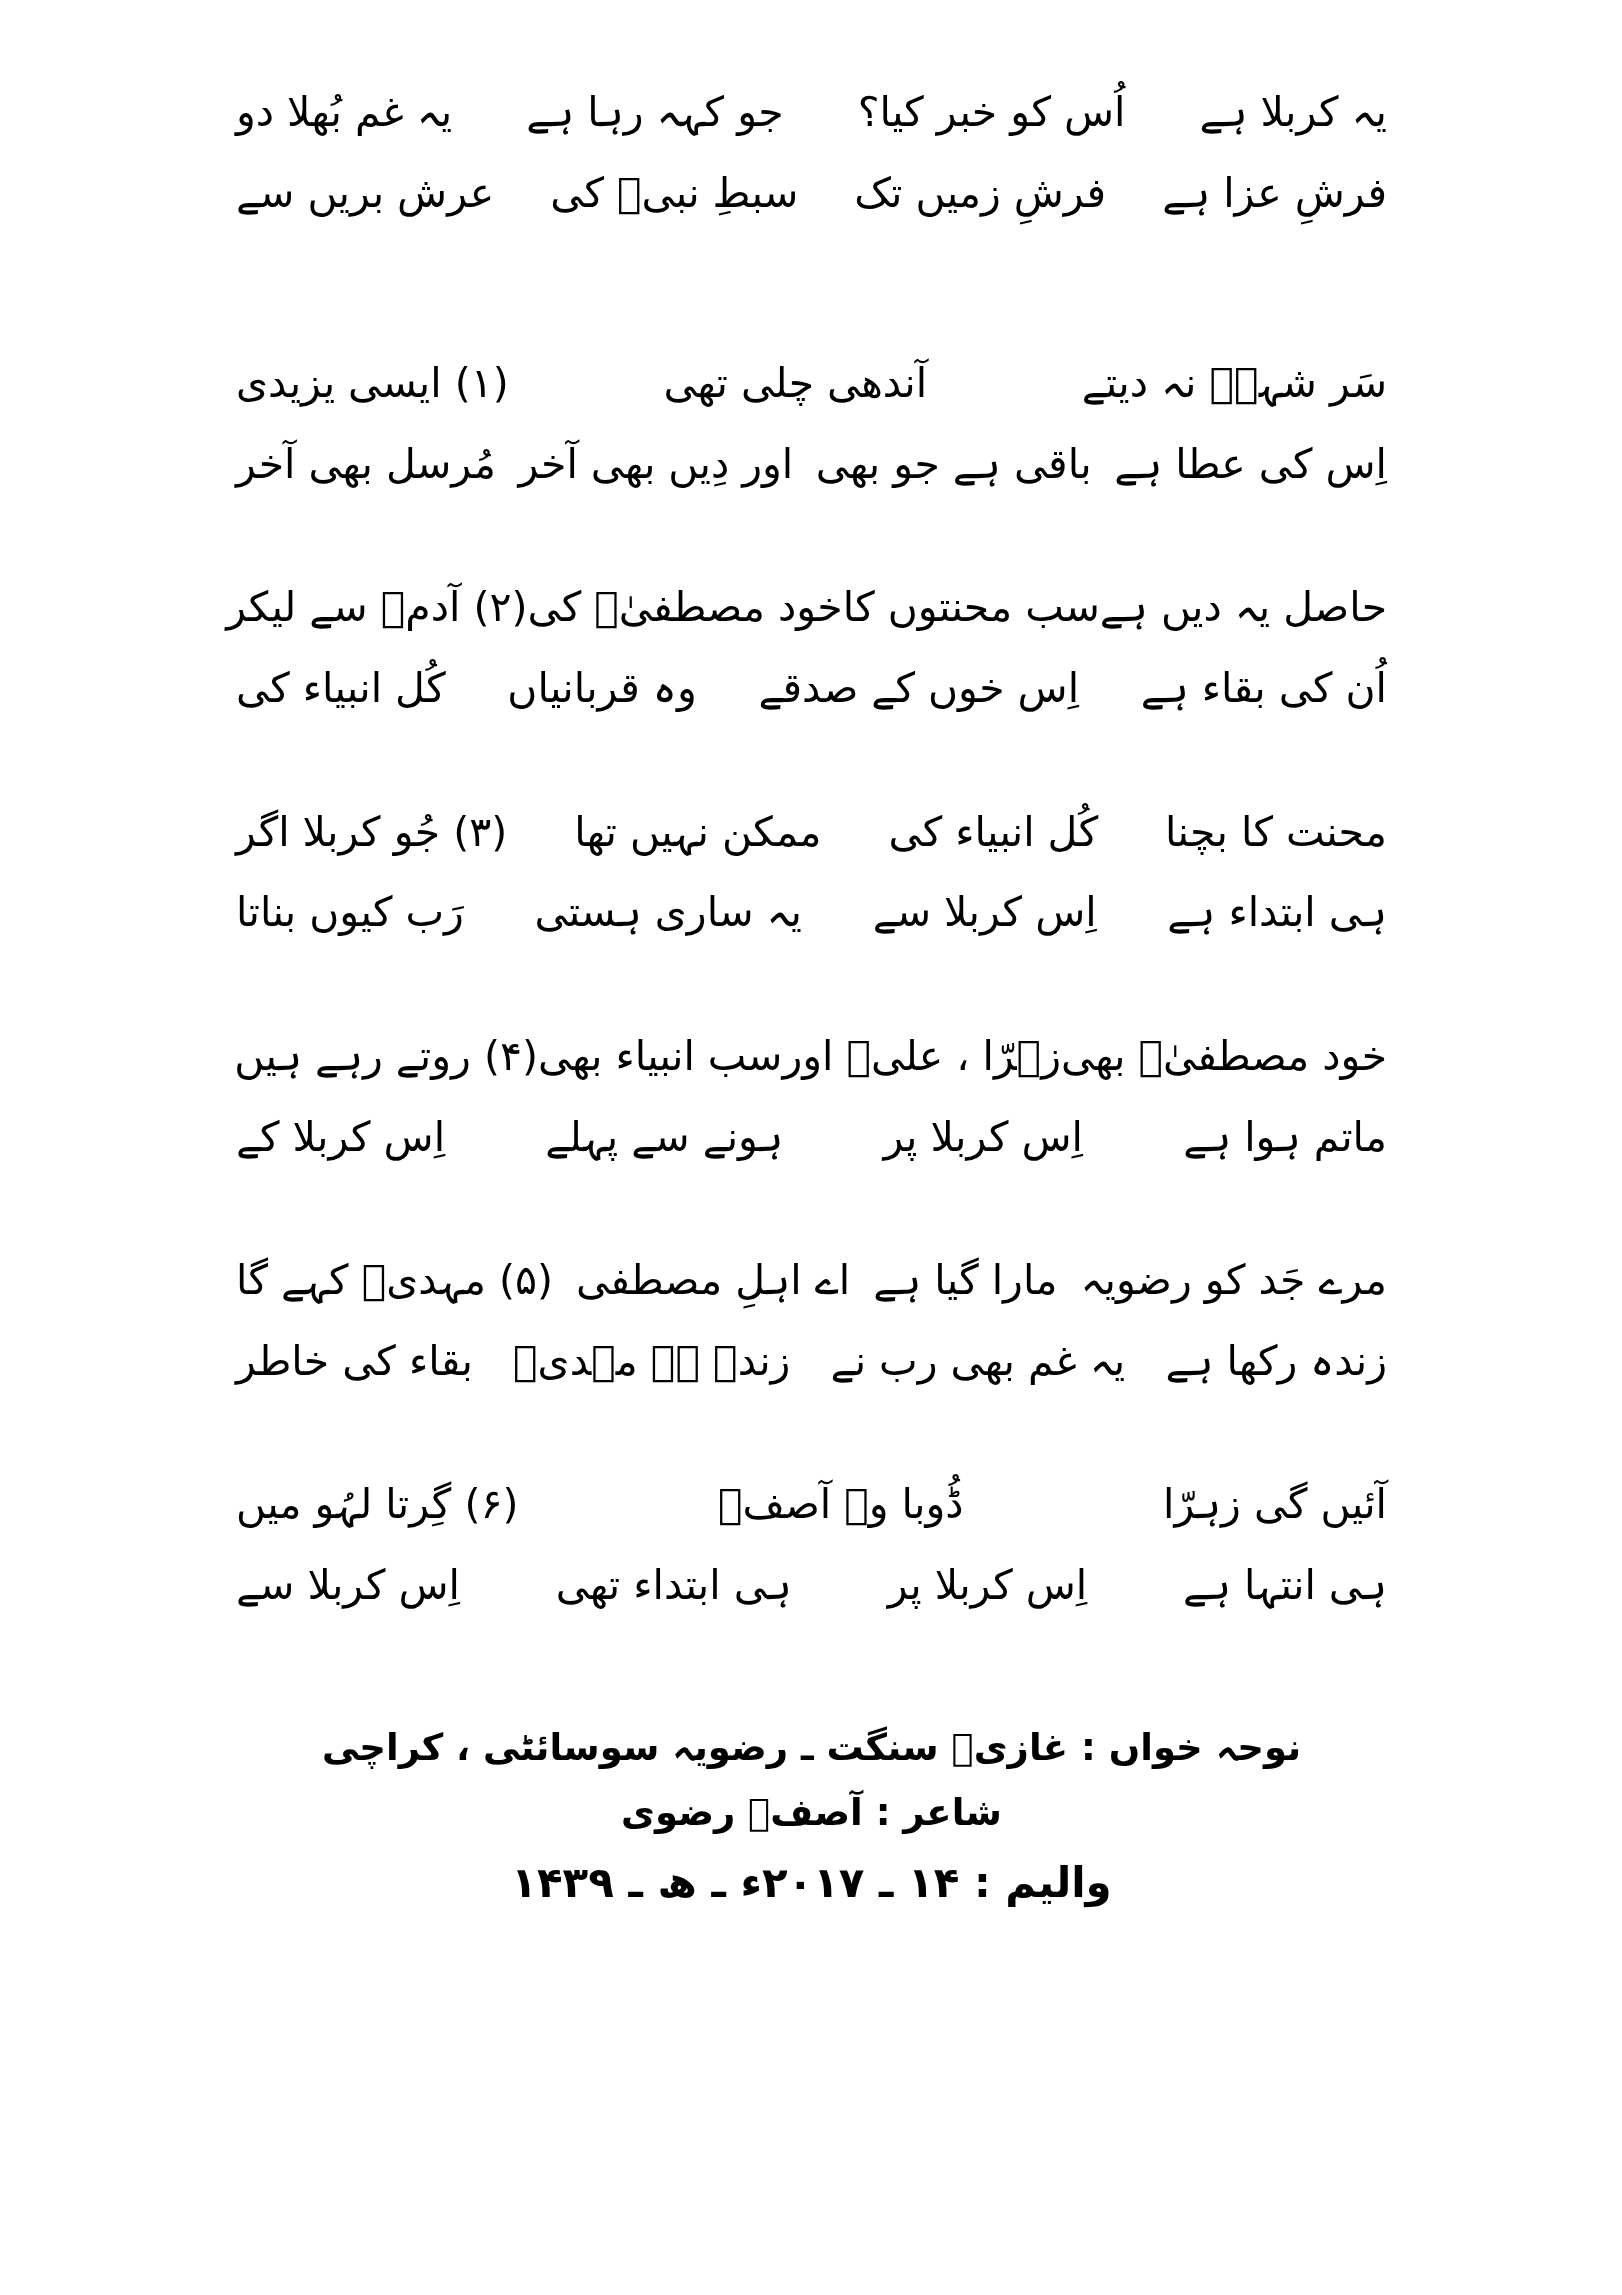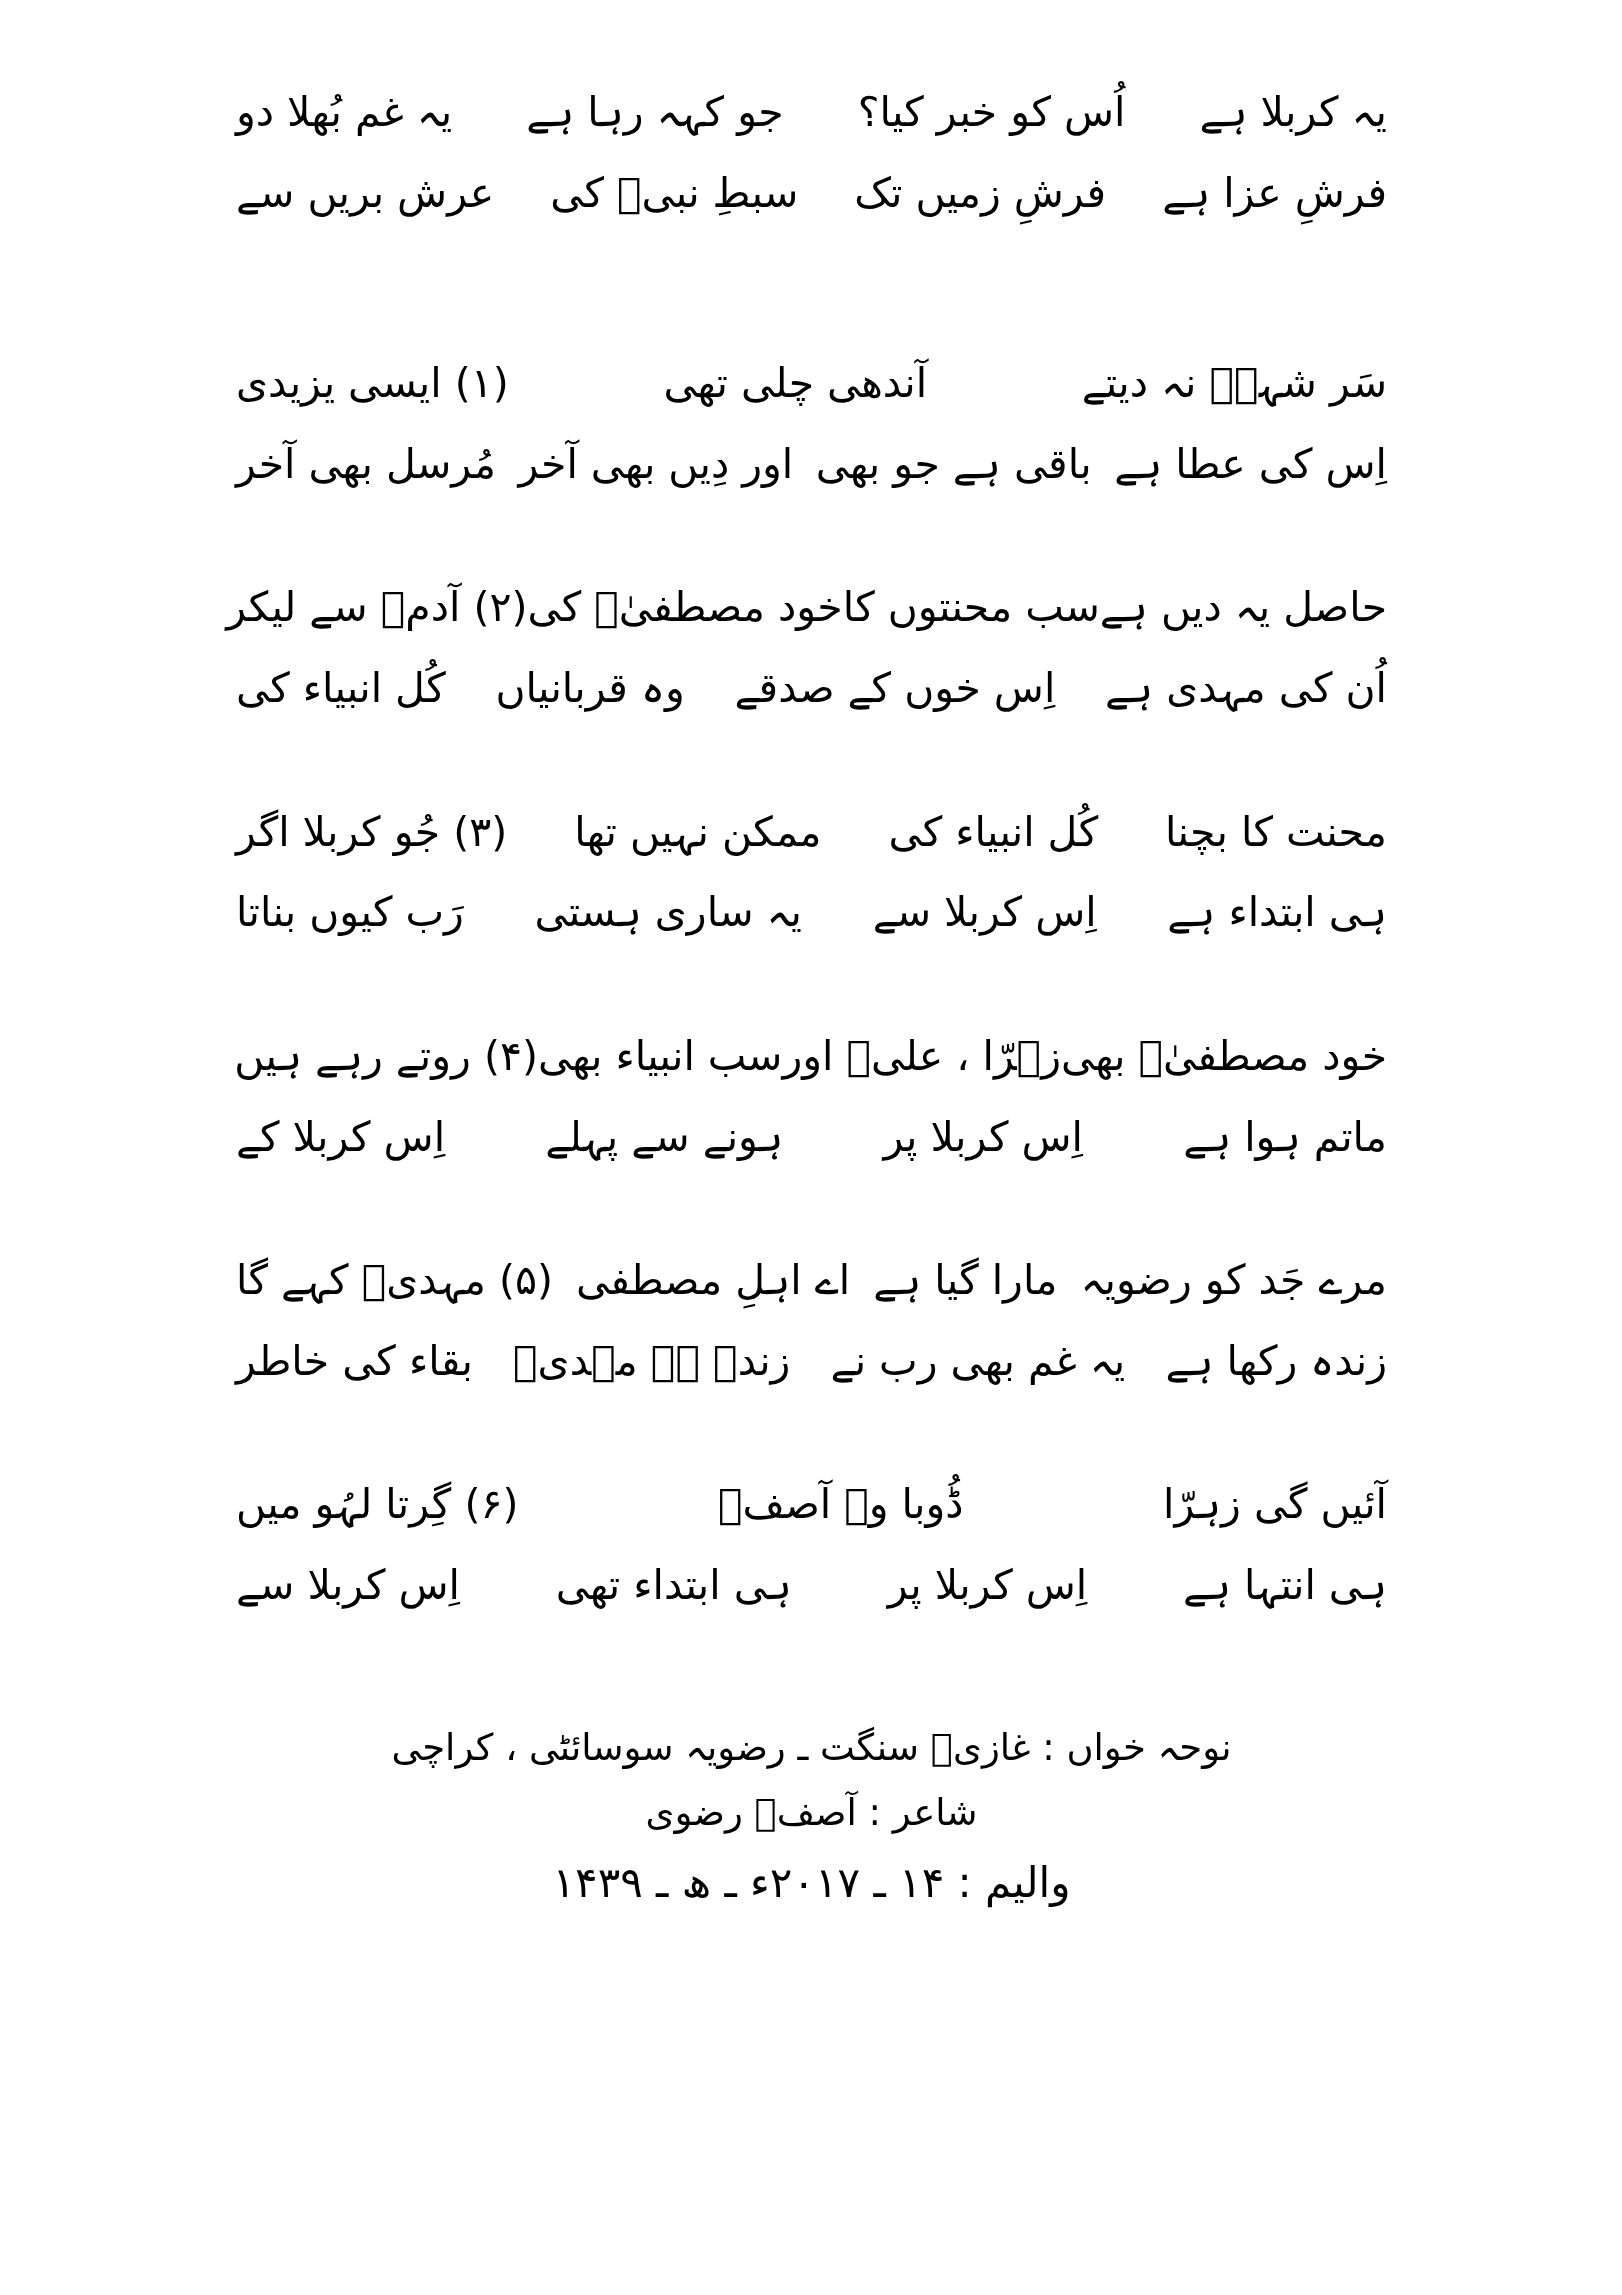--- a/index.html
+++ b/index.html
@@ -60,20 +60,21 @@
   .credits {
     margin-top: 98px;
     text-align: center;
     direction: rtl;
   }
   .credits .cline {
     font-family: "DejaVu Sans", sans-serif;
     font-size: 37px;
     line-height: 1.75;
     white-space: nowrap;
+    font-weight: bold;
   }
   .credits .cline.small {
     font-size: 42px;
   }
 </style>
 </head>
 <body>
 
 <div class="page">
 
@@ -107,21 +108,21 @@
   </div>
 
   <div class="stanza">
     <div class="line">
       <span class="seg">حاصل یہ دیں ہے</span>
       <span class="seg">سب محنتوں کا</span>
       <span class="seg">خود مصطفیٰؐ کی</span>
       <span class="seg">(۲) آدمؑ سے لیکر</span>
     </div>
     <div class="line">
-      <span class="seg">اُن کی مہدی ہے</span>
+      <span class="seg">اُن کی بقاء ہے</span>
       <span class="seg">اِس خوں کے صدقے</span>
       <span class="seg">وہ قربانیاں</span>
       <span class="seg">کُل انبیاء کی</span>
     </div>
   </div>
 
   <div class="stanza">
     <div class="line">
       <span class="seg">محنت کا بچنا</span>
       <span class="seg">کُل انبیاء کی</span>

